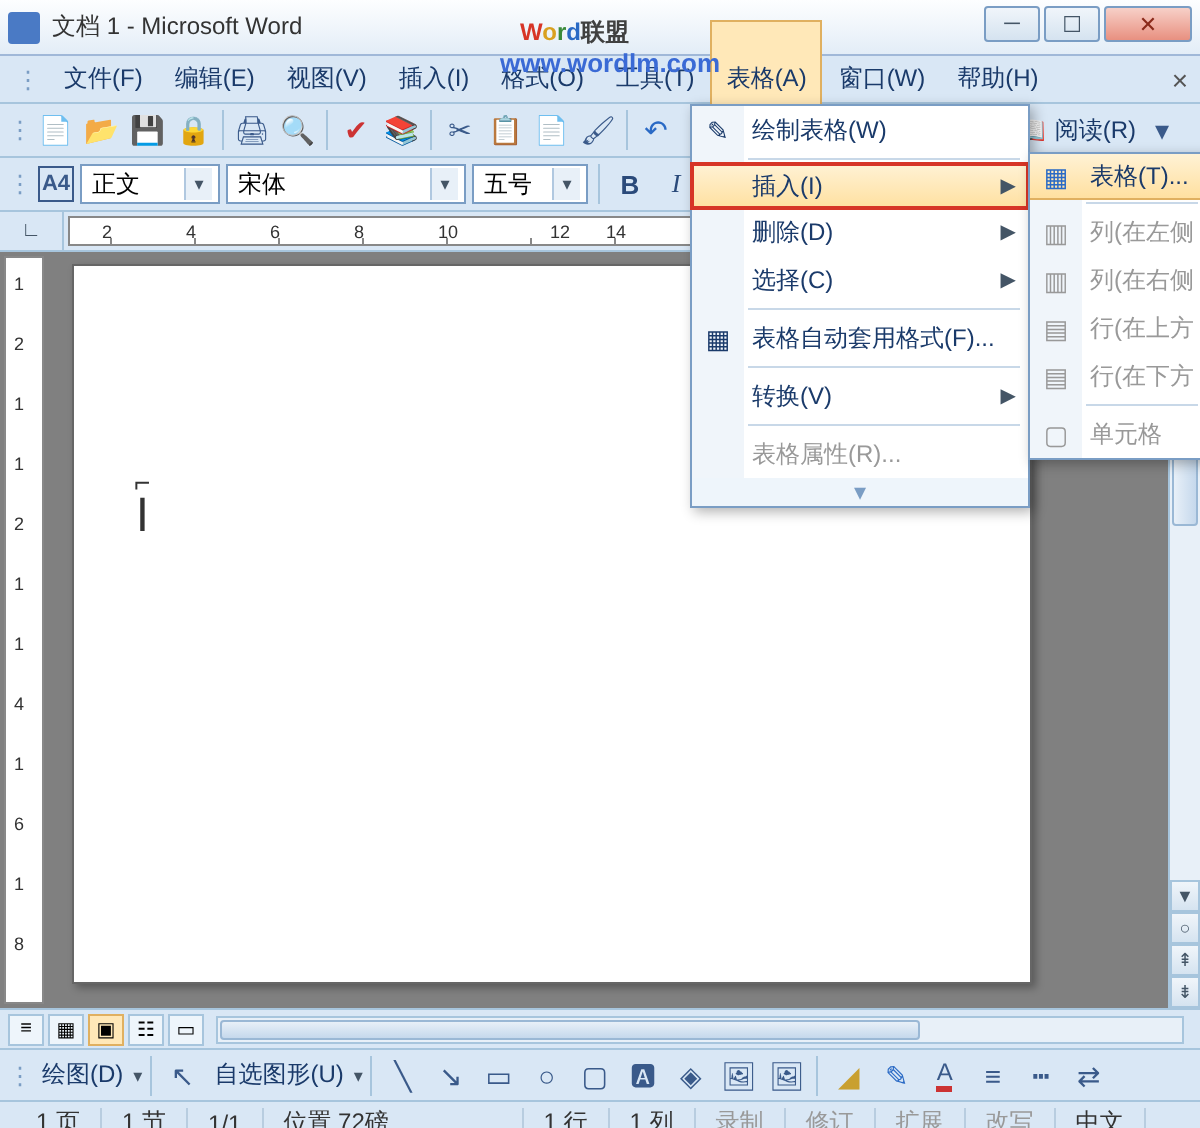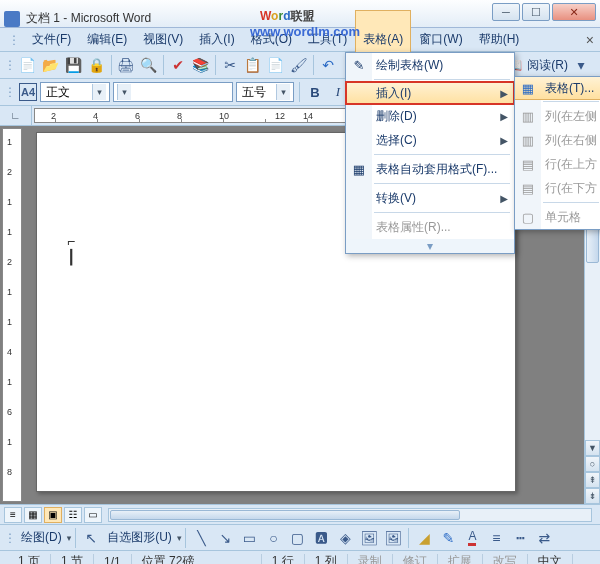--- a/index.html
+++ b/index.html
@@ -1,17 +1,17 @@
 <!DOCTYPE html>
 <html><head>
 <meta charset="utf-8">
 <style>
 *{box-sizing:border-box;margin:0;padding:0;font-family:"Microsoft YaHei",SimSun,sans-serif;font-size:12px;user-select:none}
 body{width:600px;height:564px;background:#e5eff9;overflow:hidden;position:relative}
-.titlebar{height:28px;background:linear-gradient(#fdfeff,#e3edf7);border-bottom:1px solid #a0b8d8;display:flex;align-items:flex-end;padding:0 4px;position:relative}
+.titlebar{height:28px;background:linear-gradient(#fdfeff,#e3edf7);border-bottom:1px solid #a0b8d8;display:flex;align-items:center;padding:0 4px;position:relative}
 .app-icon{width:16px;height:16px;background:#4a7ac5;margin-right:6px;border-radius:2px}
 .title{color:#333}
 .win-controls{position:absolute;right:4px;top:3px;display:flex;gap:2px}
 .win-btn{width:28px;height:18px;border:1px solid #7a9dc4;background:linear-gradient(#f0f5fa,#d5e3f0);border-radius:2px;display:flex;align-items:center;justify-content:center;font-size:11px;color:#456}
 .win-btn.close{background:linear-gradient(#f7d0c8,#e89080);color:#8a2a1a;width:44px}
 .watermark{position:absolute;left:260px;top:2px;z-index:5;font-size:22px;font-weight:bold;line-height:1}
 .watermark .w{color:#d73527}.watermark .o{color:#d9a020}.watermark .r{color:#3a8a3a}.watermark .d{color:#2a6ac5}
 .watermark .cn{color:#404040}.wm-sub{position:absolute;left:250px;top:24px;font-size:13px;color:#3a6ad5;z-index:5;font-weight:bold}
 .menubar{height:24px;background:#d9e7f5;border-bottom:1px solid #a7c5dd;display:flex;align-items:center;padding:0 8px;gap:0;position:relative}
 .menu-item{padding:3px 8px;color:#1a3a6a;cursor:default;white-space:nowrap}
@@ -128,20 +128,21 @@
 </div>
 
 <div class="format-bar">
   <span style="color:#7a9dc4">⋮</span>
   <div class="az">A4</div>
   <div class="combo" style="width:70px">
     <span class="combo-txt">正文</span>
       <span class="combo-arr">▾</span>
   </div>
   <div class="combo" style="width:120px">
+    <span class="combo-txt">宋体</span>
       <span class="combo-arr">▾</span>
   </div>
   <div class="combo" style="width:58px">
     <span class="combo-txt">五号</span>
       <span class="combo-arr">▾</span>
   </div>
   <div class="tsep"></div>
   <div class="fmt-btn b">B</div>
   <div class="fmt-btn i">I</div>
 </div>

